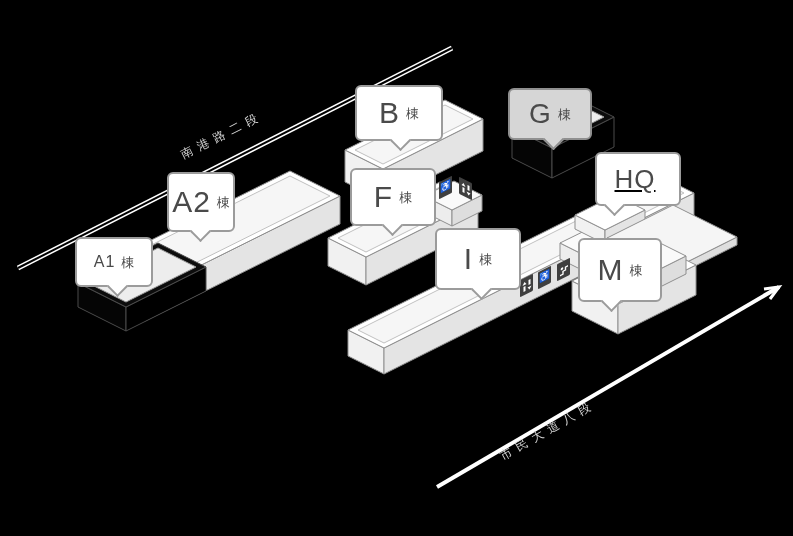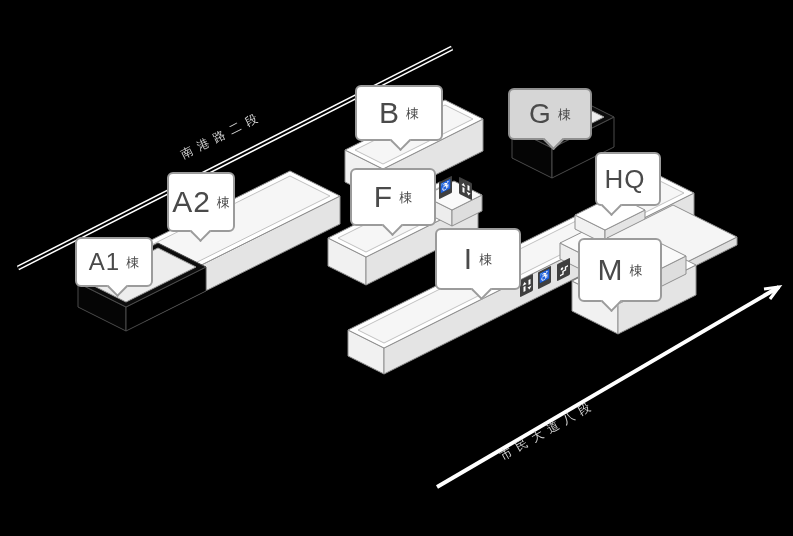--- a/index.html
+++ b/index.html
@@ -167,21 +167,21 @@
     <span>♿</span>
   </div>
   <div class="plate" style="left:557px;top:261px;">
     <svg width="10" height="12" viewBox="0 0 10 12">
       <path d="M1 10 H4 V7 H6.5 V4 H9" fill="none" stroke="#fff" stroke-width="1.4"></path>
       <circle cx="3" cy="4" r="1.3" fill="#fff"></circle>
     </svg>
   </div>
 
   <div class="bubble" style="left:75px;top:237px;width:78px;height:50px;">
-    <span class="bl" style="font-size:24px;">A1</span>
+    <span class="bl" style="font-size:16px;">A1</span>
     <span class="bs">棟</span>
     <span class="tail" style="left:calc(50% - 4px);"></span>
   </div>
 
   <div class="bubble" style="left:167px;top:172px;width:68px;height:60px;">
     <span class="bl">A2</span>
     <span class="bs">棟</span>
     <span class="tail" style="left:calc(50% - 8px);"></span>
   </div>
 
@@ -196,21 +196,21 @@
     <span class="bs">棟</span>
     <span class="tail" style="left:calc(50% - 8px);"></span>
   </div>
 
   <div class="bubble bubble--dim" style="left:508px;top:88px;width:84px;height:52px;">
     <span class="bl" style="font-size:28px;">G</span>
     <span class="bs">棟</span>
     <span class="tail" style="left:calc(50% - 4px);"></span>
   </div>
 
-  <div class="bubble" style="left:595px;top:152px;width:66px;height:54px;">
+  <div class="bubble" style="left:595px;top:152px;width:86px;height:54px;text-decoration:underline;">
     <span class="bl" style="font-size:26px;">HQ</span>
     <span class="bs"></span>
     <span class="tail" style="left:12%;"></span>
   </div>
 
   <div class="bubble" style="left:435px;top:228px;width:86px;height:62px;">
     <span class="bl">I</span>
     <span class="bs">棟</span>
     <span class="tail" style="left:calc(50% - 4px);"></span>
   </div>

